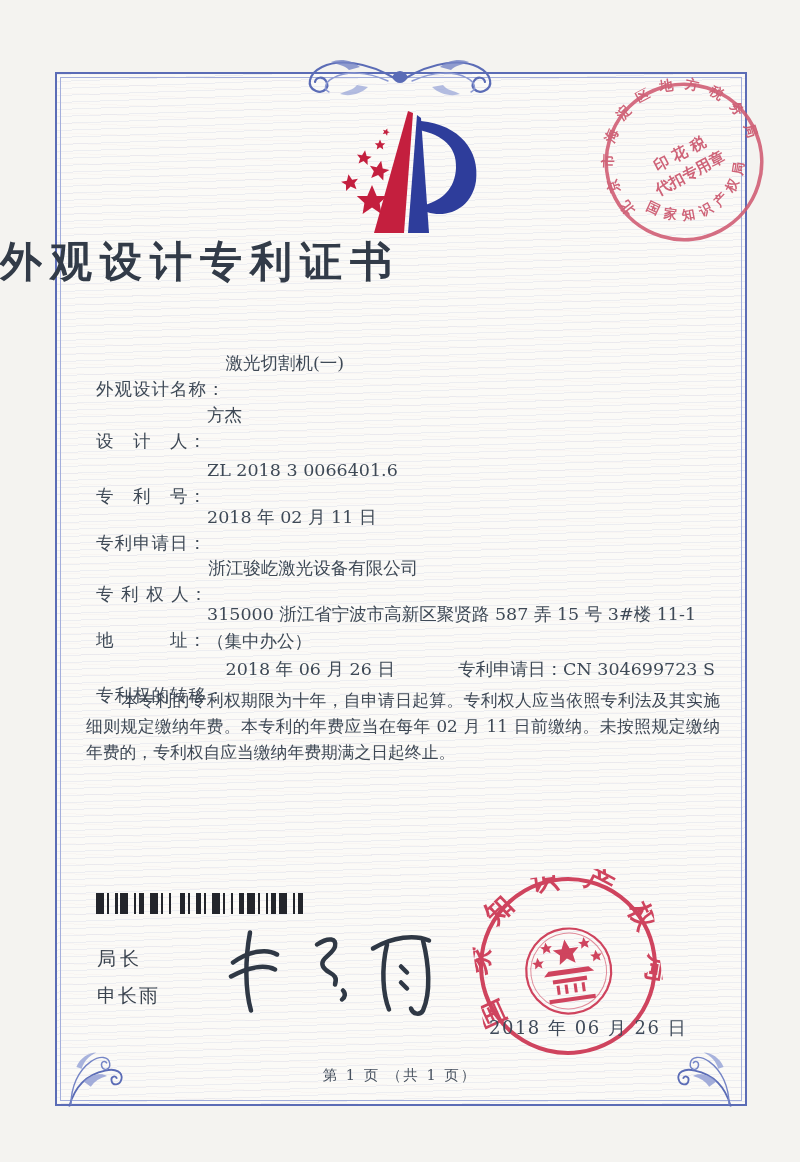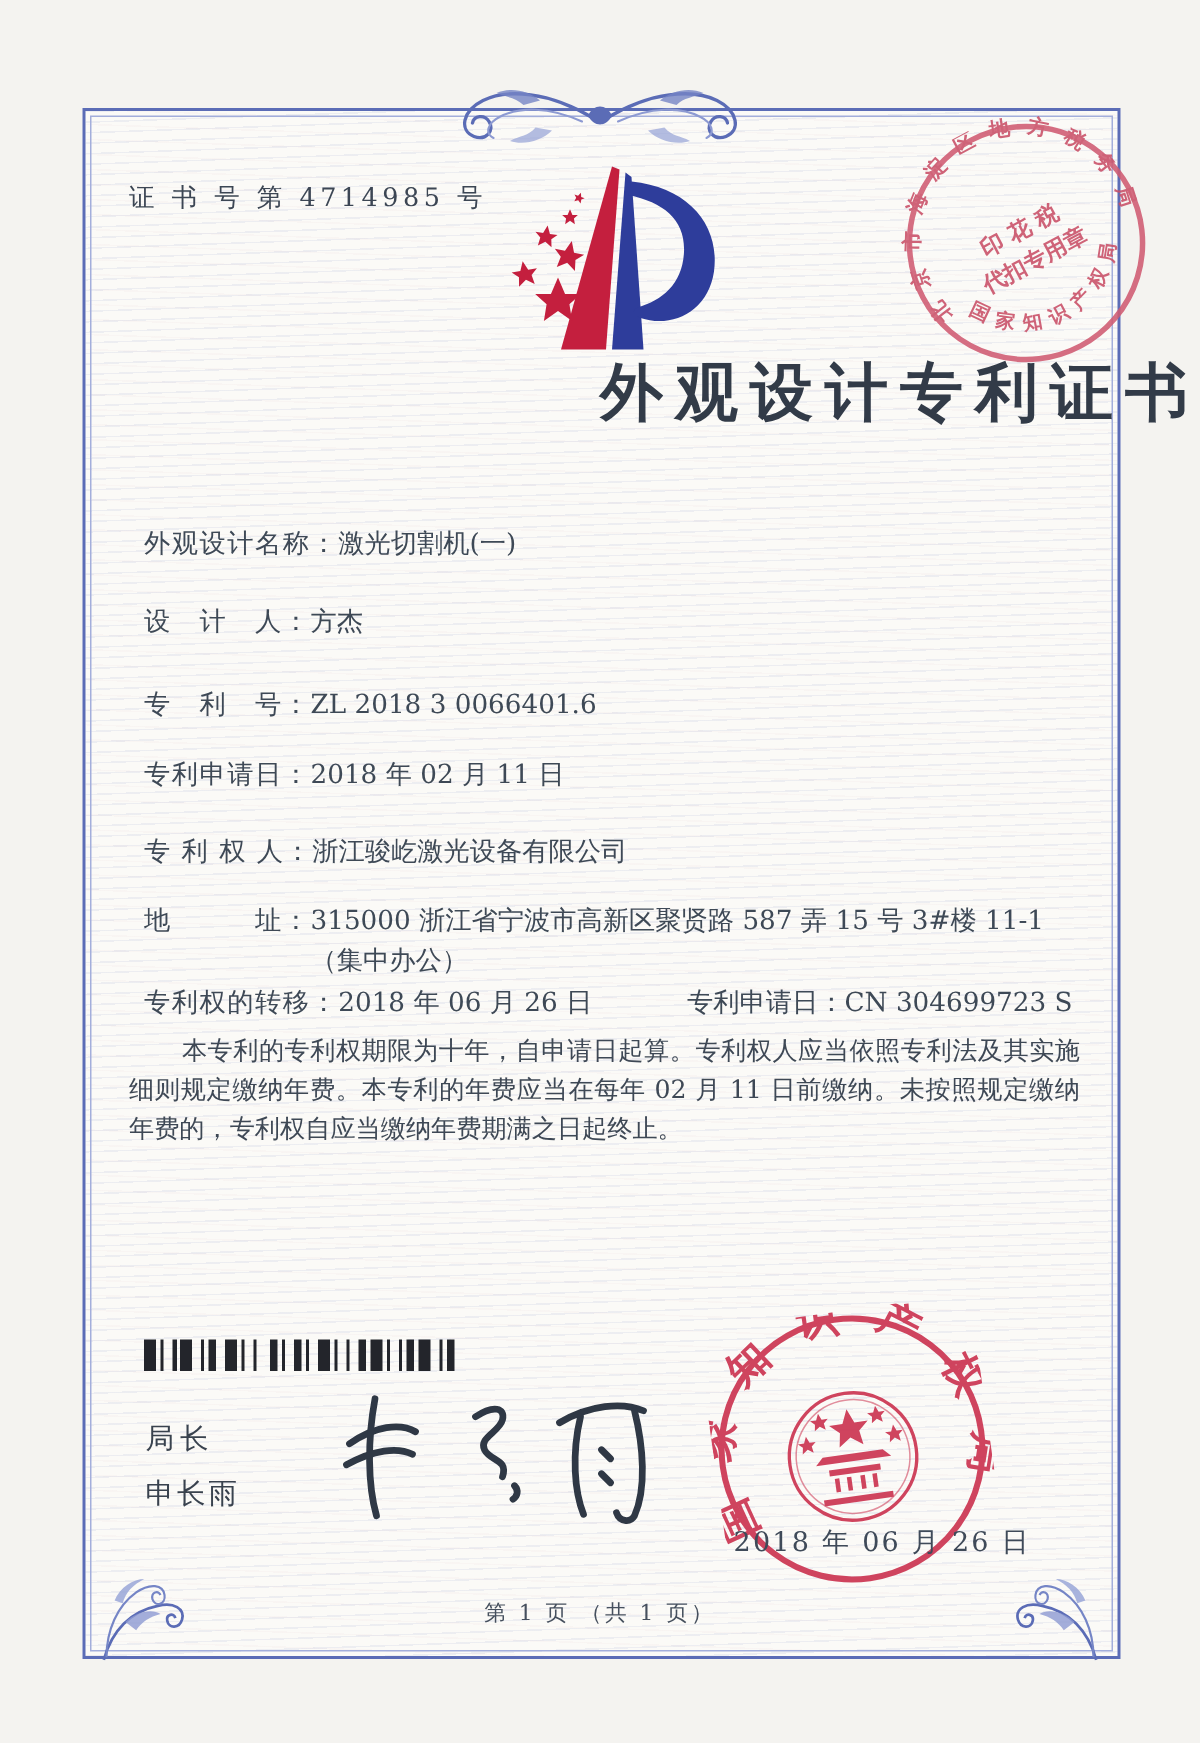--- a/index.html
+++ b/index.html
@@ -21,26 +21,26 @@
   .orn-br { left:662px; top:1040px; width:80px; height:72px; }
 
   .cert-no { position:absolute; z-index:3; left:86px; top:120px; font-size:17px;
     letter-spacing:3px; color:#3c4654; }
 
   .logo { position:absolute; z-index:3; left:322px; top:104px; width:178px; height:136px; }
 
   .tax-seal { position:absolute; z-index:4; left:600px; top:78px; width:168px; height:168px;
     transform:rotate(-28deg); opacity:.88; }
 
-  .title { position:absolute; z-index:3; left:0; right:0; top:234px; text-align:right;
+  .title { position:absolute; z-index:3; left:0; right:0; top:234px; text-align:left;
     font-size:42px; font-weight:700; letter-spacing:8px; color:#323b48; }
 
   .frow { position:absolute; z-index:3; left:96px; width:616px; display:flex;
     font-size:17.5px; line-height:27px; color:#3e4956; }
-  .flabel { flex:none; letter-spacing:1px; }
+  .flabel { flex:none; letter-spacing:1px;margin-top:26px; }
   .fvalue { flex:1; }
   .frow-0{top:350px} .frow-1{top:402px} .frow-2{top:457px} .frow-3{top:504px}
   .frow-4{top:555px} .frow-5{top:601px} .frow-6{top:656px; width:340px;}
   .grant-no { position:absolute; z-index:3; left:458px; top:656px; font-size:17.5px;
     line-height:27px; color:#3e4956; }
 
   .body-text { position:absolute; z-index:3; left:86px; top:688px; width:634px;
     font-size:16.8px; line-height:25.8px; text-align:justify; color:#3e4855; }
   .body-text p { text-indent:2.1em; }
 
@@ -99,21 +99,20 @@
   <svg class="orn orn-top" viewBox="0 0 268 48">
       <use href="#flourish"></use>
     </svg>
   <svg class="orn orn-bl" viewBox="0 0 80 80">
       <use href="#corner-flourish"></use>
     </svg>
   <svg class="orn orn-br" viewBox="0 0 80 80">
       <use href="#corner-flourish"></use>
     </svg>
 
-  <div class="cert-no">证 书 号 第 4714985 号</div>
 
   <svg class="logo" viewBox="0 0 178 134">
     <polygon points="86,6 91,8 82,128 52,128" fill="#c41f3e"></polygon>
     <polygon points="95,10 99,13 107,128 86,128" fill="#2e3d9b"></polygon>
     <path d="M99,16 C138,20 158,46 154,76 C150,103 126,114 105,107 C100,105 99,102 103,100 C120,95 133,84 134,63 C135,42 121,30 97,25 Z" fill="#2e3d9b"></path>
     <g fill="#c41f3e">
       <use href="#starp" transform="translate(50,96) scale(1.6)"></use>
       <use href="#starp" transform="translate(57,66) scale(1.05) rotate(12)"></use>
       <use href="#starp" transform="translate(28,78) scale(0.9) rotate(-10)"></use>
       <use href="#starp" transform="translate(42,53) scale(0.78) rotate(8)"></use>

